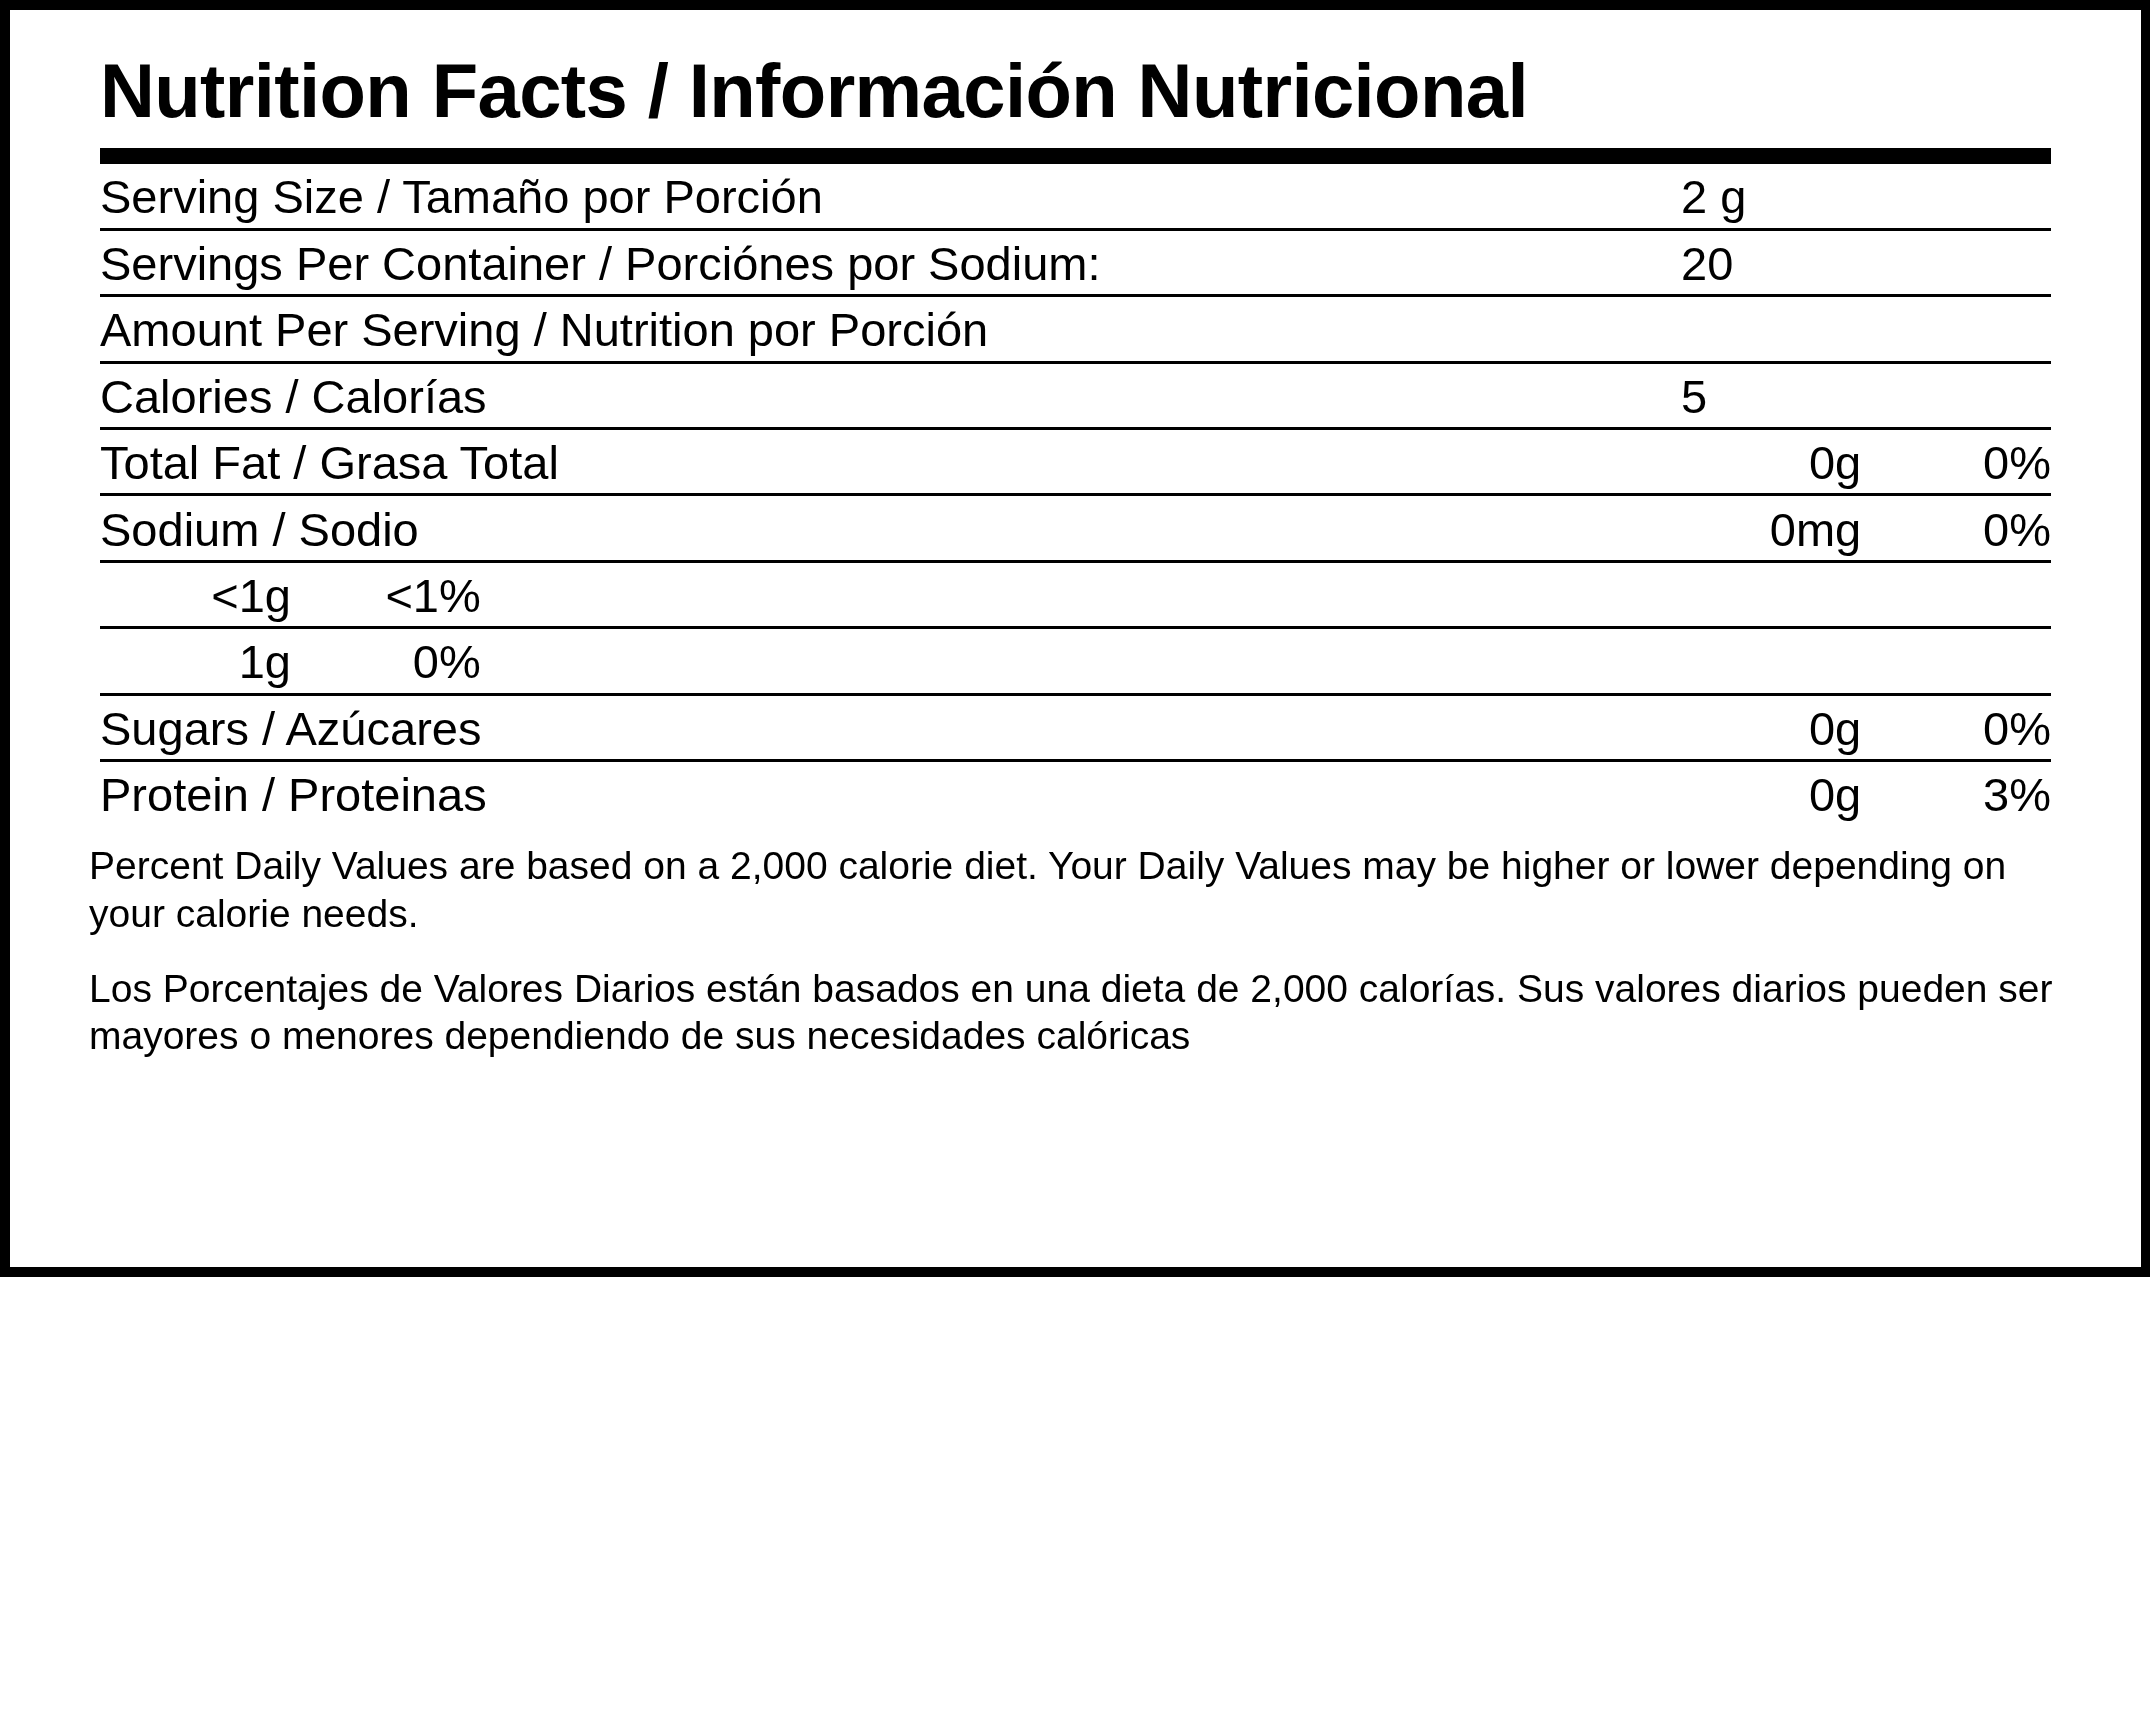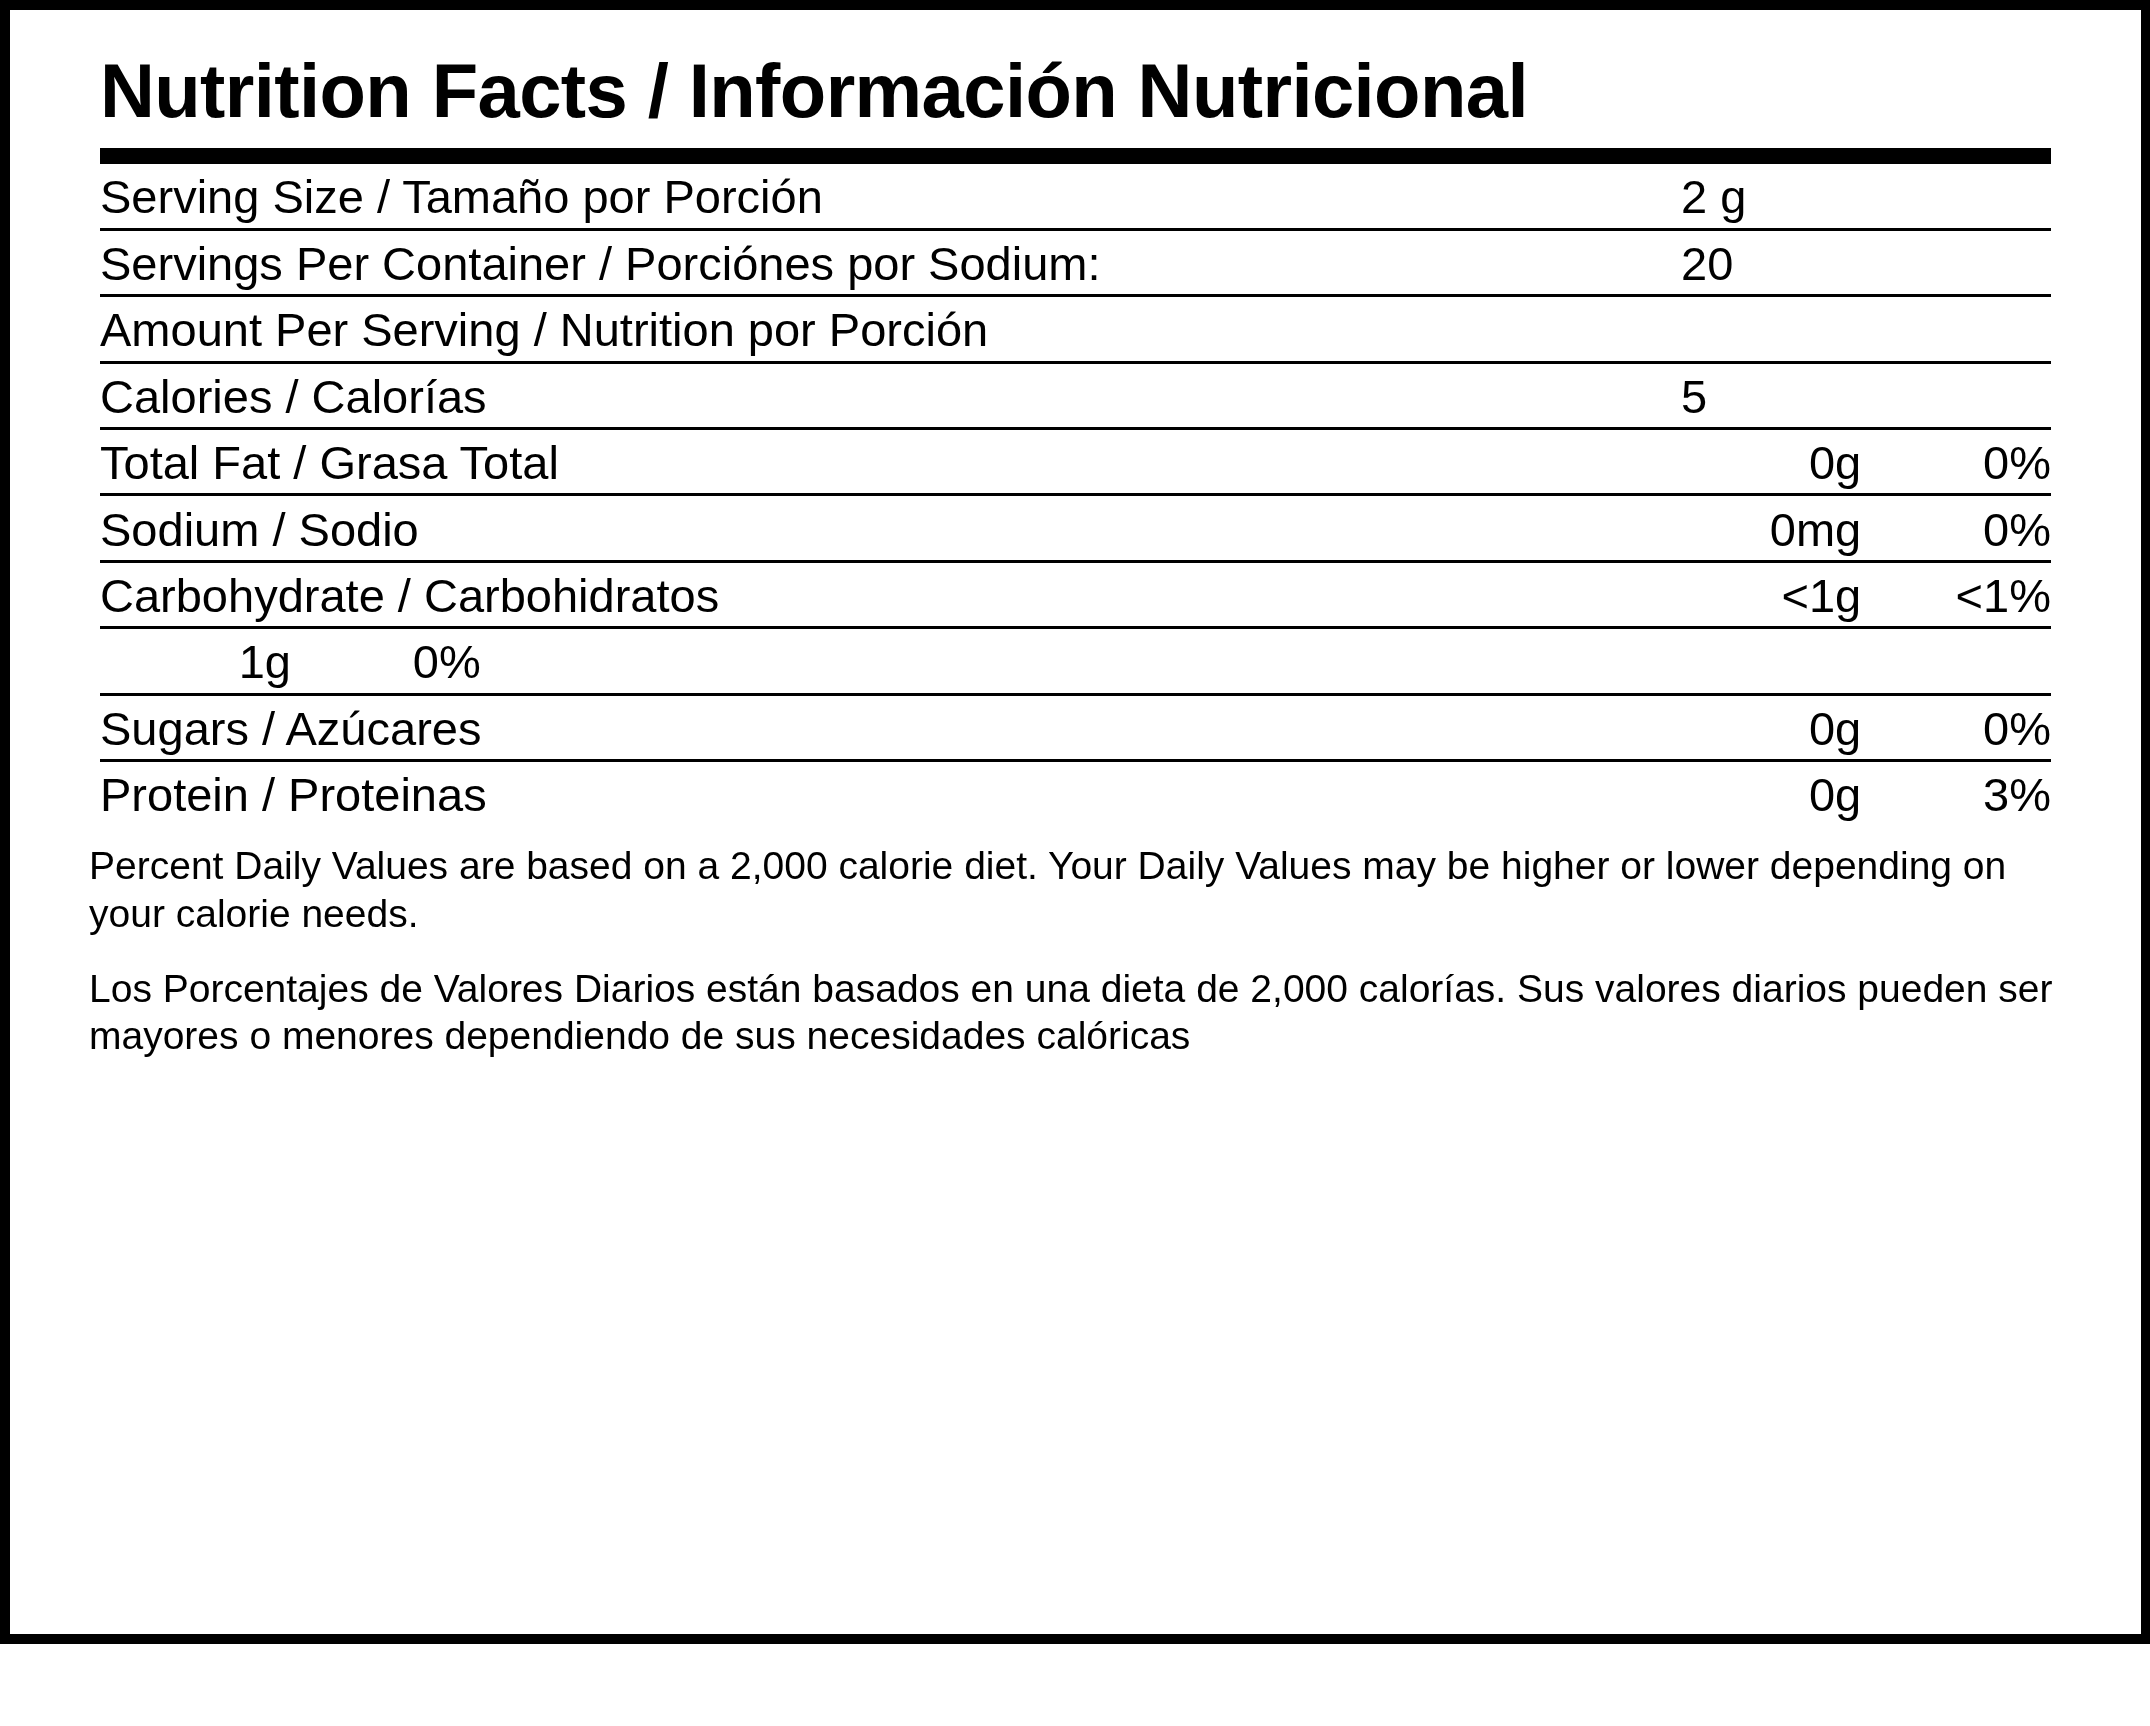--- a/index.html
+++ b/index.html
@@ -7,21 +7,21 @@
     padding: 0;
     background: #ffffff;
   }
   body {
     font-family: "Liberation Sans", sans-serif;
     color: #000000;
   }
   .panel {
     position: relative;
     width: 2151px;
-    height: 1644px;
+    height: 1277px;
     box-sizing: border-box;
     background: #ffffff;
     border: 10.8px solid #000000;
     overflow: hidden;
   }
   .inner {
     box-sizing: border-box;
     padding: 21.5px 66px 0 66px;
   }
   .title {
@@ -139,21 +139,20 @@
         <div class="dv">0%</div>
       </div>
 
       <div class="row">
         <div class="label">Sodium / Sodio</div>
         <div class="amount">0mg</div>
         <div class="dv">0%</div>
       </div>
 
       <div class="row">
-        <div class="label">Carbohydrate / Carbohidratos</div>
         <div class="amount">&lt;1g</div>
         <div class="dv">&lt;1%</div>
       </div>
 
       <div class="row">
         <div class="amount">1g</div>
         <div class="dv">0%</div>
       </div>
 
       <div class="row">

